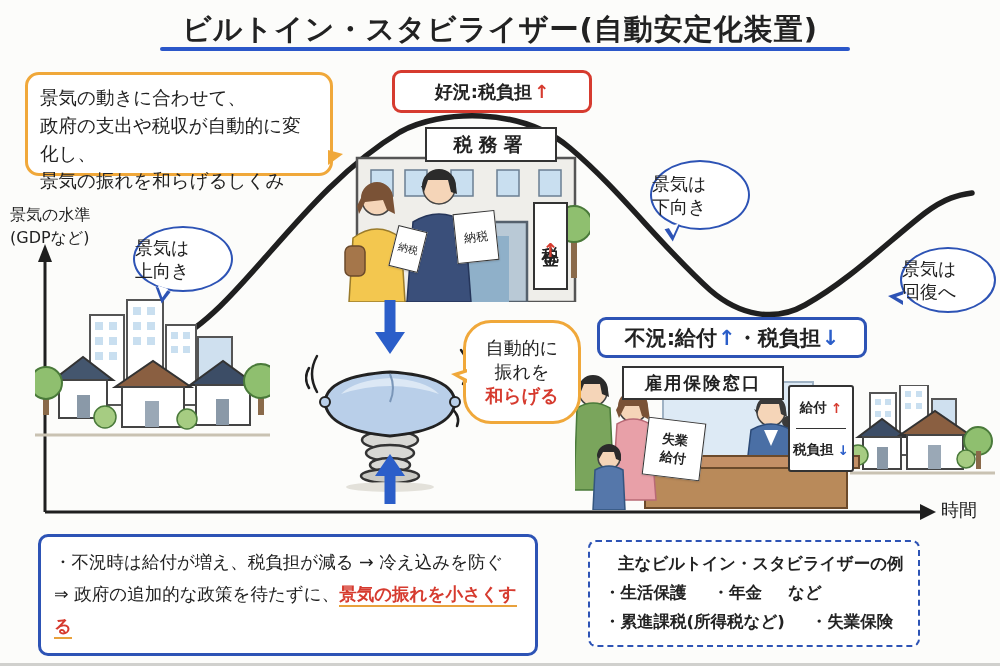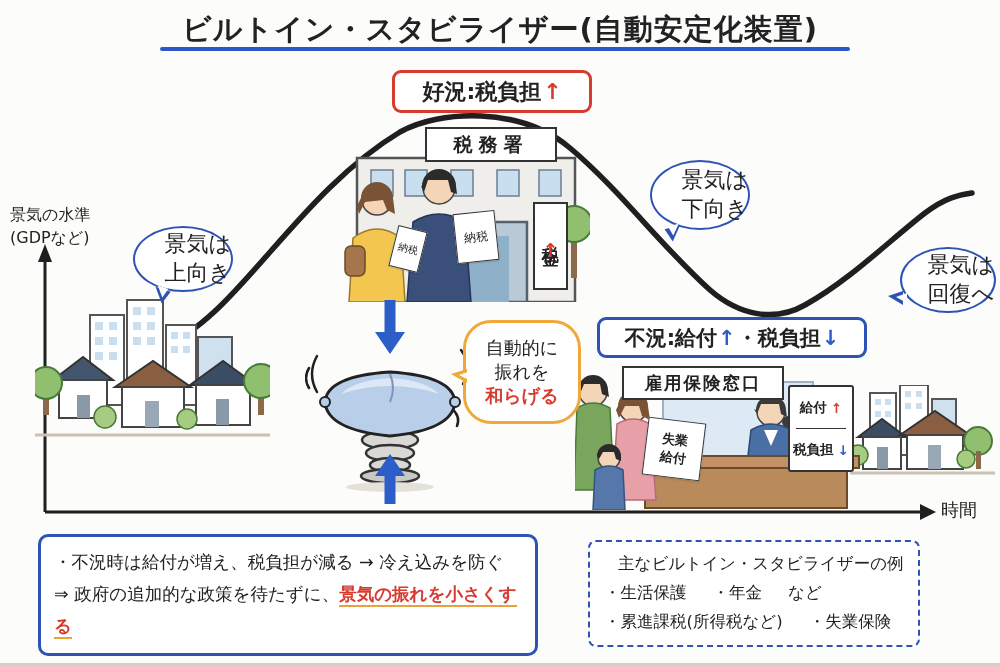--- a/index.html
+++ b/index.html
@@ -8,27 +8,27 @@
   }
   *{box-sizing:border-box;margin:0;padding:0;}
   body{font-family:"DejaVu Sans","Liberation Sans",sans-serif;background:#e9e9e9;}
   #canvas{position:relative;width:1000px;height:666px;background:#fcfcfa;overflow:hidden;color:var(--ink);}
   .abs{position:absolute;}
   
   .title{left:0;right:0;top:10px;text-align:center;font-size:29px;font-weight:600;letter-spacing:1px;z-index:9;}
   .title-underline{left:160px;top:47px;width:690px;height:4px;background:#2b57c9;border-radius:2px;z-index:9;}
   
   .frame{background:#fff;border-radius:9px;display:flex;align-items:center;justify-content:center;z-index:8;}
-  .red-frame{border:3px solid var(--red);font-size:22px;font-weight:600;}
+  .red-frame{border:3px solid var(--red);font-size:18px;font-weight:600;}
   .blue-frame{border:3px solid var(--blue);font-size:21px;font-weight:600;}
   .r{color:var(--red);font-weight:700;}
   .b{color:var(--arrowblue);font-weight:700;}
   
   .bubble{background:#fff;border:2.5px solid var(--blue);border-radius:50%;display:flex;flex-direction:column;
-          align-items:flex-end;justify-content:center;font-size:22px;line-height:1.3;z-index:8;}
+          align-items:flex-start;justify-content:center;font-size:18px;line-height:1.3;z-index:8;}
   .bubble::after{content:"";position:absolute;width:0;height:0;border-style:solid;}
   .bubble::before{content:"";position:absolute;width:0;height:0;border-style:solid;z-index:2;}
   .tail-br::after{bottom:-13px;left:18px;border-width:14px 5px 0 11px;border-color:var(--blue) transparent transparent transparent;transform:rotate(18deg);}
   .tail-br::before{bottom:-7px;left:21px;border-width:10px 3px 0 8px;border-color:#fff transparent transparent transparent;transform:rotate(18deg);}
   .tail-bl::after{bottom:-13px;left:14px;border-width:14px 11px 0 5px;border-color:var(--blue) transparent transparent transparent;transform:rotate(-14deg);}
   .tail-bl::before{bottom:-7px;left:17px;border-width:10px 8px 0 3px;border-color:#fff transparent transparent transparent;transform:rotate(-14deg);}
   .tail-l::after{left:-14px;top:42px;border-width:5px 15px 9px 0;border-color:transparent var(--blue) transparent transparent;}
   .tail-l::before{left:-6px;top:44px;border-width:4px 11px 6px 0;border-color:transparent #fff transparent transparent;}
   
   .def-bubble{left:25px;top:72px;width:308px;height:104px;background:#fff;border:3px solid var(--yellow);
@@ -55,21 +55,21 @@
   .panel{left:788px;top:385px;width:66px;height:87px;background:#fff;border:2px solid #333;border-radius:3px;
       display:flex;flex-direction:column;align-items:center;justify-content:space-evenly;font-size:13.5px;font-weight:600;z-index:7;}
   .panel .rule{width:80%;border-top:1.5px solid #333;}
   .panel .row{display:flex;gap:4px;align-items:center;}
   
   .summary{left:38px;top:534px;width:500px;background:#fff;border:3px solid var(--blue);border-radius:10px;
       padding:10px 13px;font-size:17.5px;line-height:1.82;z-index:8;}
   .summary .hl{color:var(--red);font-weight:600;border-bottom:2.5px solid var(--orange);padding-bottom:1px;}
   
   .examples{left:588px;top:540px;width:332px;background:#fff;border:2px dashed var(--blue);border-radius:8px;
-      padding:8px 14px;font-size:16.5px;line-height:1.75;z-index:8;}
+      padding:8px 14px;font-size:16.5px;line-height:1.75;z-index:8;font-weight:bold;}
   .examples .etitle{padding-left:14px;}
   .examples .row{display:flex;}
   .examples .sp{margin-left:26px;}
   .photo-edge{left:0;bottom:0;width:100%;height:3px;background:#bdbdb9;opacity:.7;z-index:10;}
   svg{display:block;}
 </style>
 </head>
 <body>
 
 <div id="canvas">
@@ -254,20 +254,25 @@
     </g>
     <g>
       <line x1="85" y1="214" x2="85" y2="184" stroke="#2b5ec9" stroke-width="11"></line>
       <polygon points="70,186 100,186 85,164" fill="#2b5ec9"></polygon>
     </g>
   </svg>
 
   <div class="abs title">ビルトイン・スタビライザー(自動安定化装置)</div>
   <div class="abs title-underline"></div>
 
+  <div class="abs def-bubble">
+    <div>景気の動きに合わせて、</div>
+    <div>政府の支出や税収が自動的に変化し、</div>
+    <div>景気の振れを和らげるしくみ</div>
+  </div>
 
   <div class="abs frame red-frame" style="left:392px;top:70px;width:200px;height:43px;gap:2px;">
     <span>好況:税負担</span>
     <span class="r">↑</span>
   </div>
 
   <div class="abs frame blue-frame" style="left:597px;top:317px;width:270px;height:41px;gap:1px;">
     <span>不況:給付</span>
     <span class="b">↑</span>
     <span>・税負担</span>

